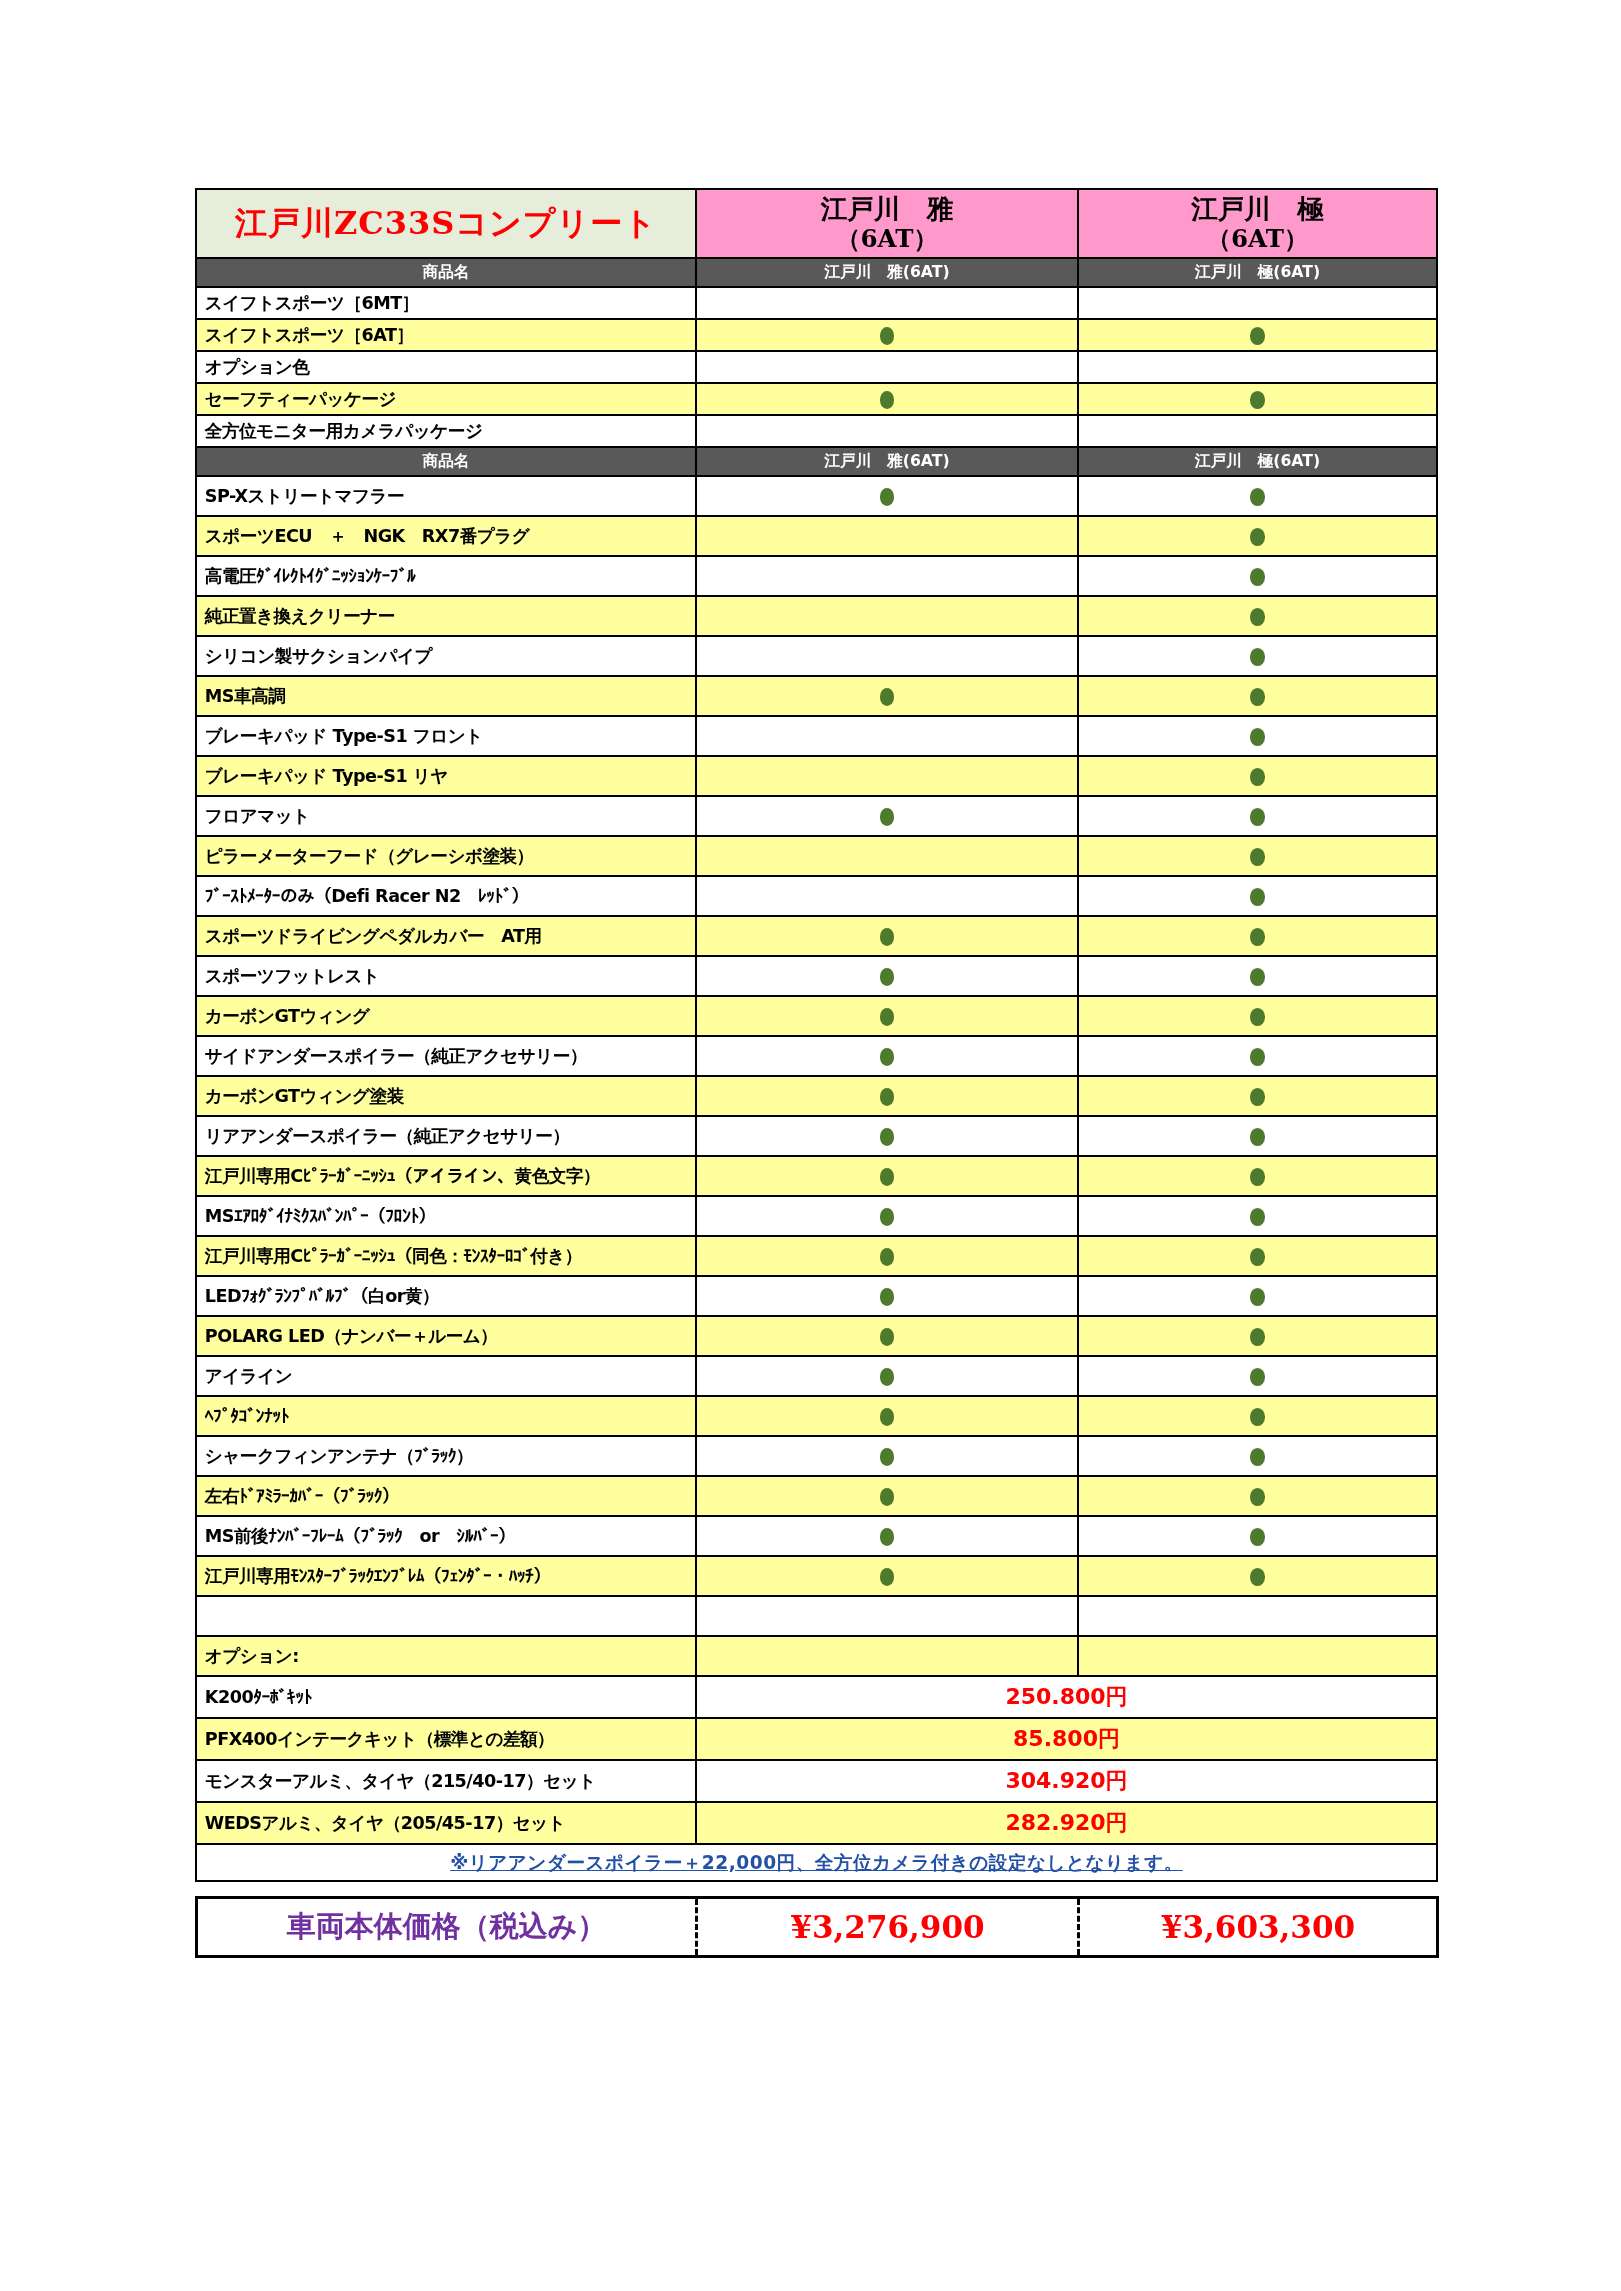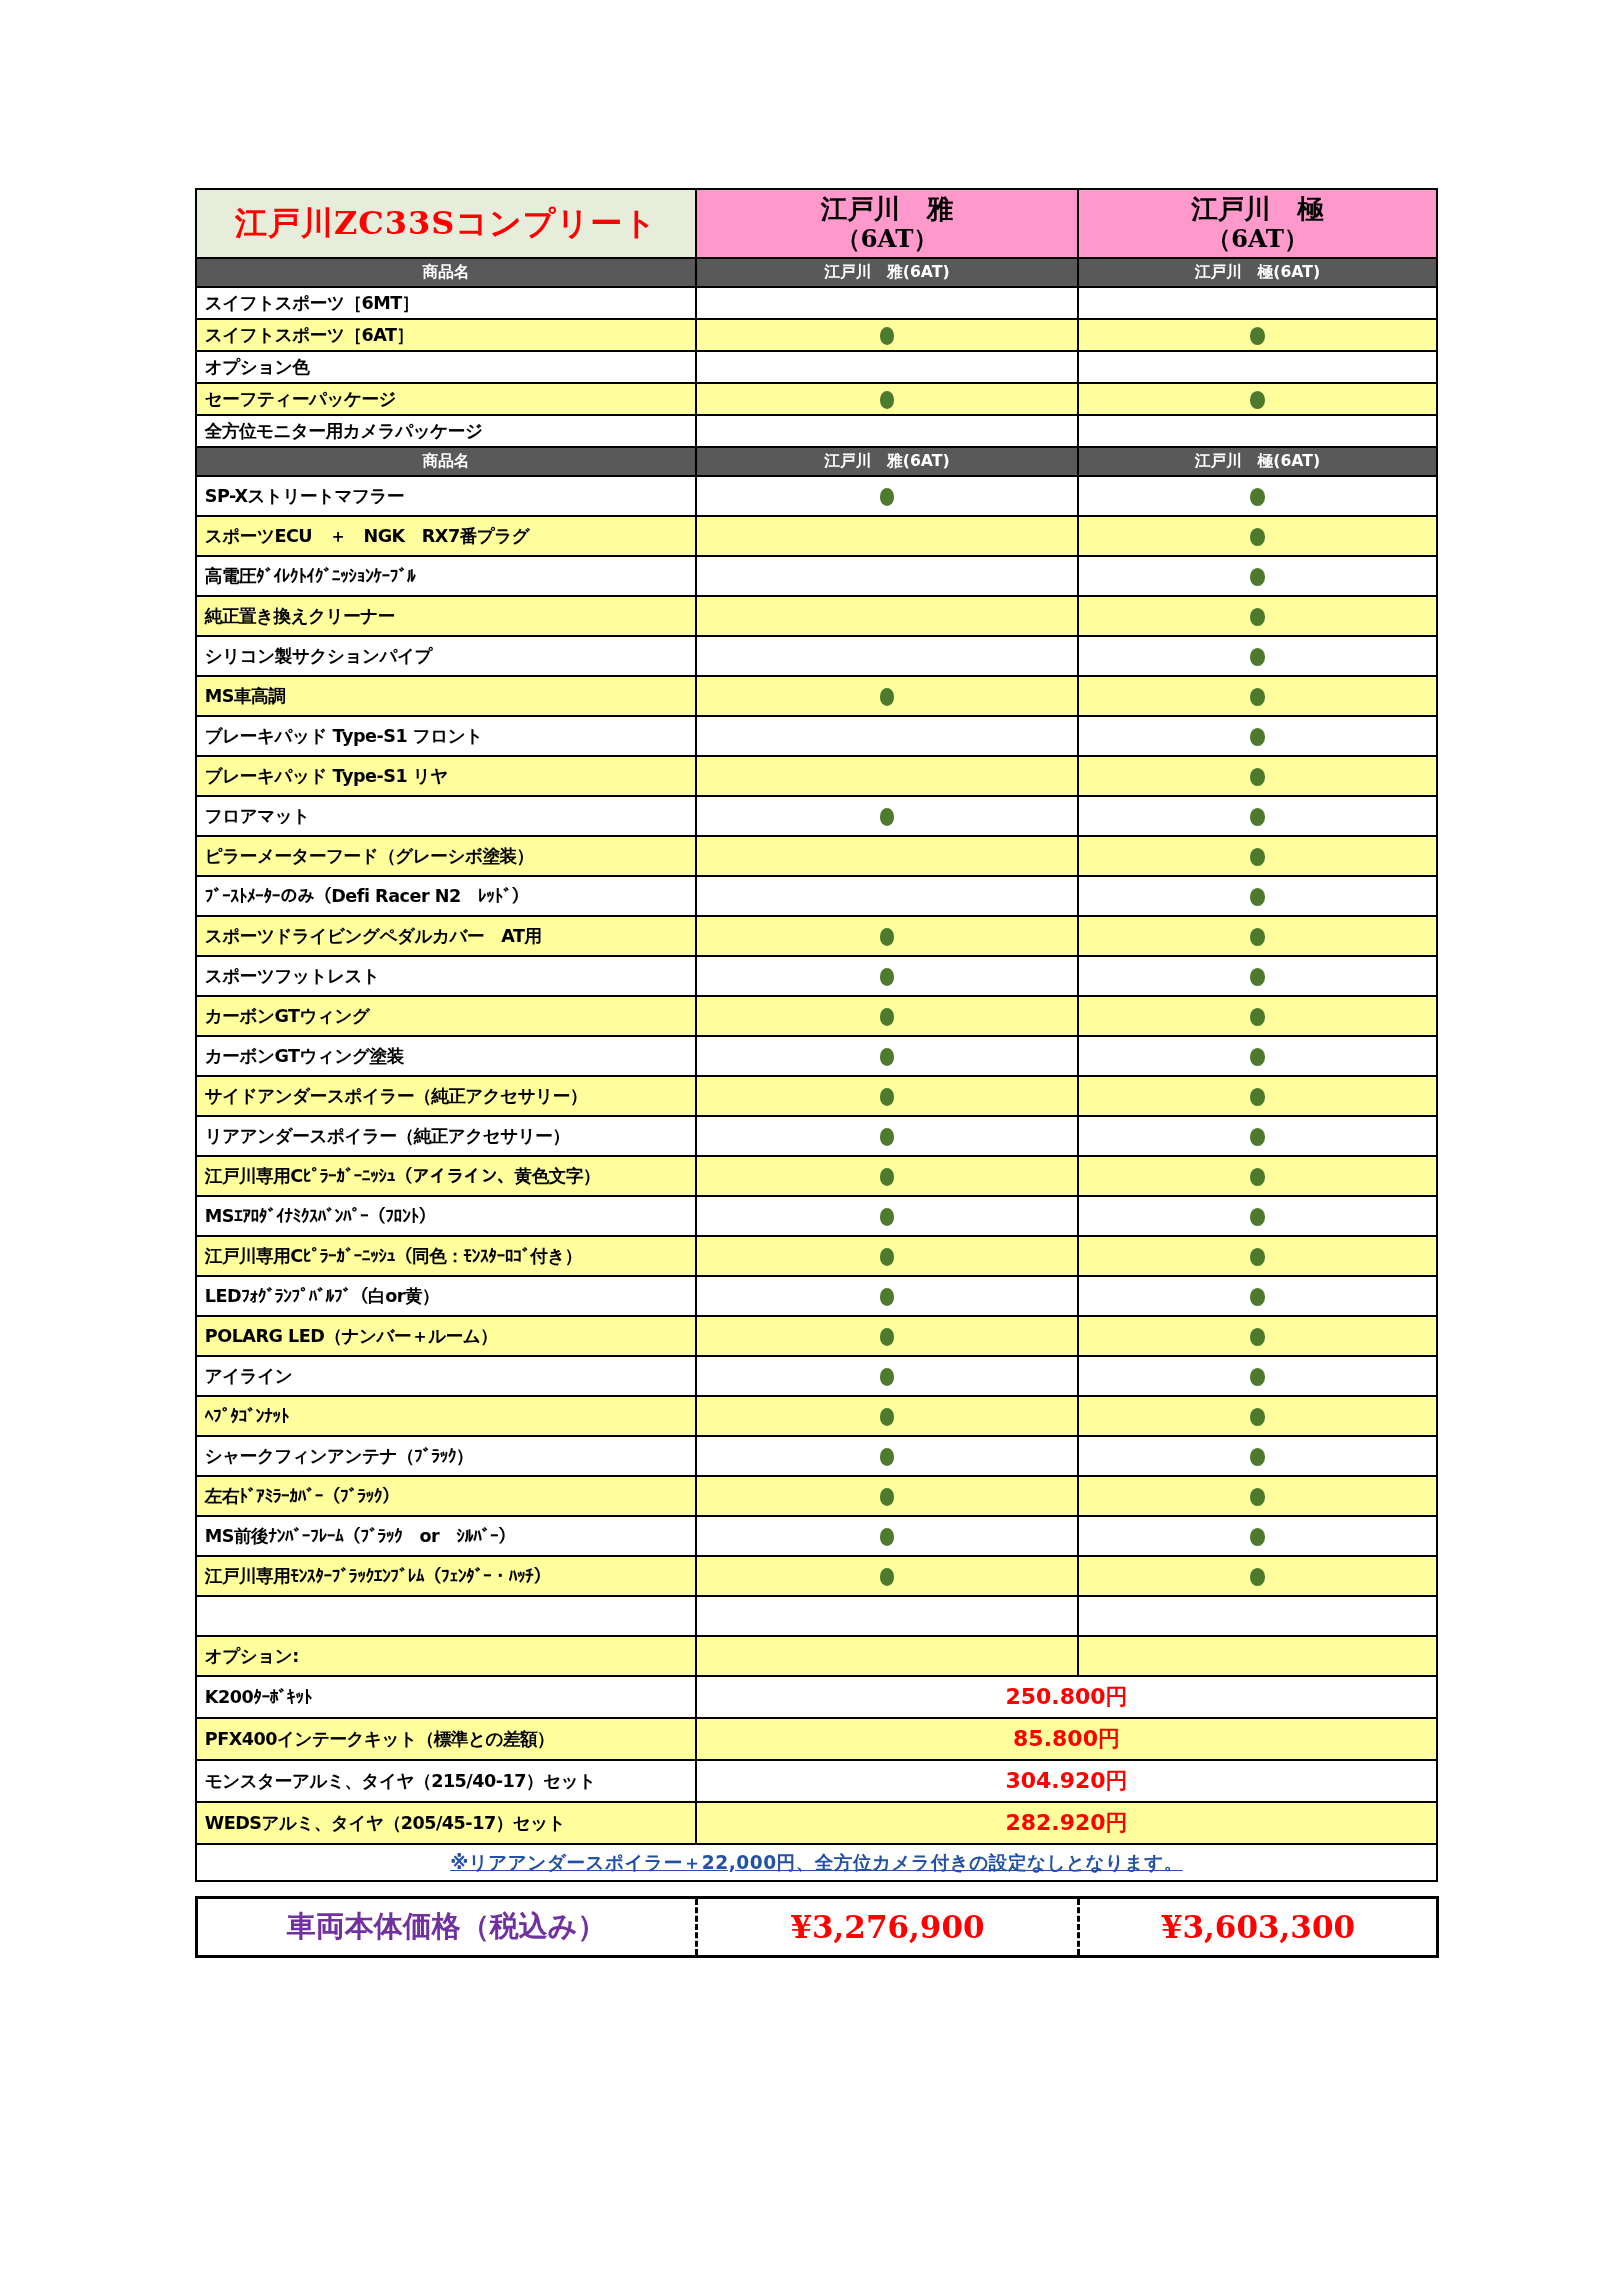--- a/index.html
+++ b/index.html
@@ -211,26 +211,26 @@
     <td class="c-name">スポーツフットレスト</td>
     <td class="c-dot"><span class="dot"></span></td>
     <td class="c-dot"><span class="dot"></span></td>
   </tr>
           <tr>
     <td class="c-name">カーボンGTウィング</td>
     <td class="c-dot"><span class="dot"></span></td>
     <td class="c-dot"><span class="dot"></span></td>
   </tr>
           <tr>
+    <td class="c-name">サイドアンダースポイラー（純正アクセサリー）</td>
+    <td class="c-dot"><span class="dot"></span></td>
+    <td class="c-dot"><span class="dot"></span></td>
+  </tr>
+          <tr>
     <td class="c-name">カーボンGTウィング塗装</td>
-    <td class="c-dot"><span class="dot"></span></td>
-    <td class="c-dot"><span class="dot"></span></td>
-  </tr>
-          <tr>
-    <td class="c-name">サイドアンダースポイラー（純正アクセサリー）</td>
     <td class="c-dot"><span class="dot"></span></td>
     <td class="c-dot"><span class="dot"></span></td>
   </tr>
           <tr>
     <td class="c-name">リアアンダースポイラー（純正アクセサリー）</td>
     <td class="c-dot"><span class="dot"></span></td>
     <td class="c-dot"><span class="dot"></span></td>
   </tr>
           <tr>
     <td class="c-name">江戸川専用Cﾋﾟﾗｰｶﾞｰﾆｯｼｭ（アイライン、黄色文字）</td>

